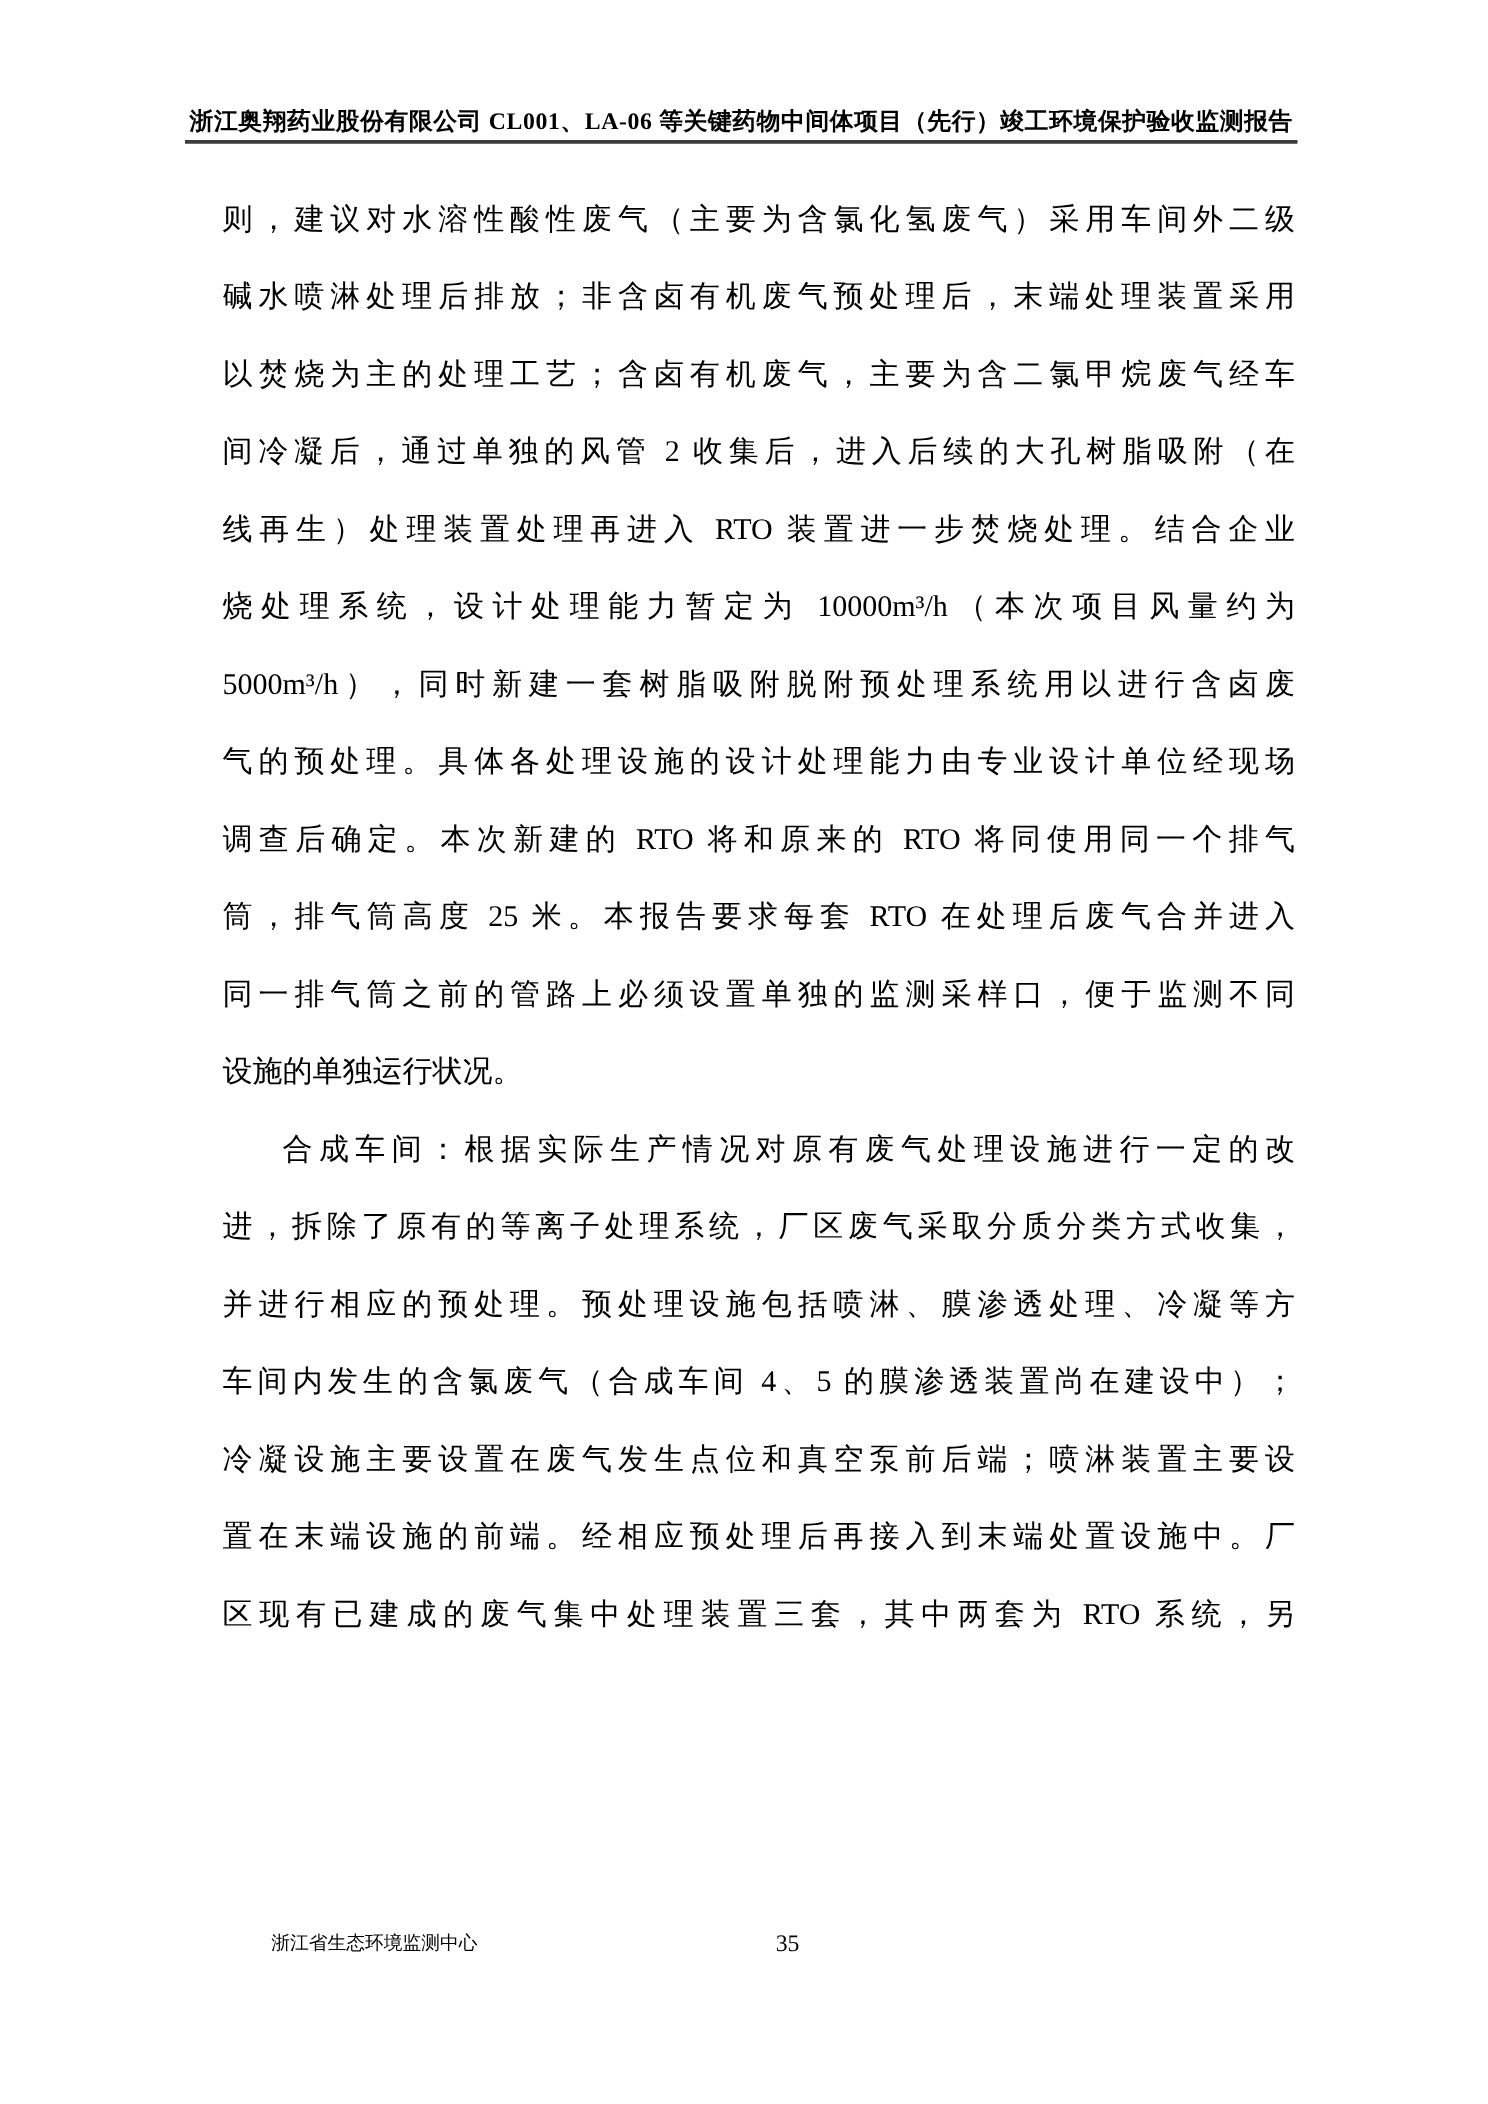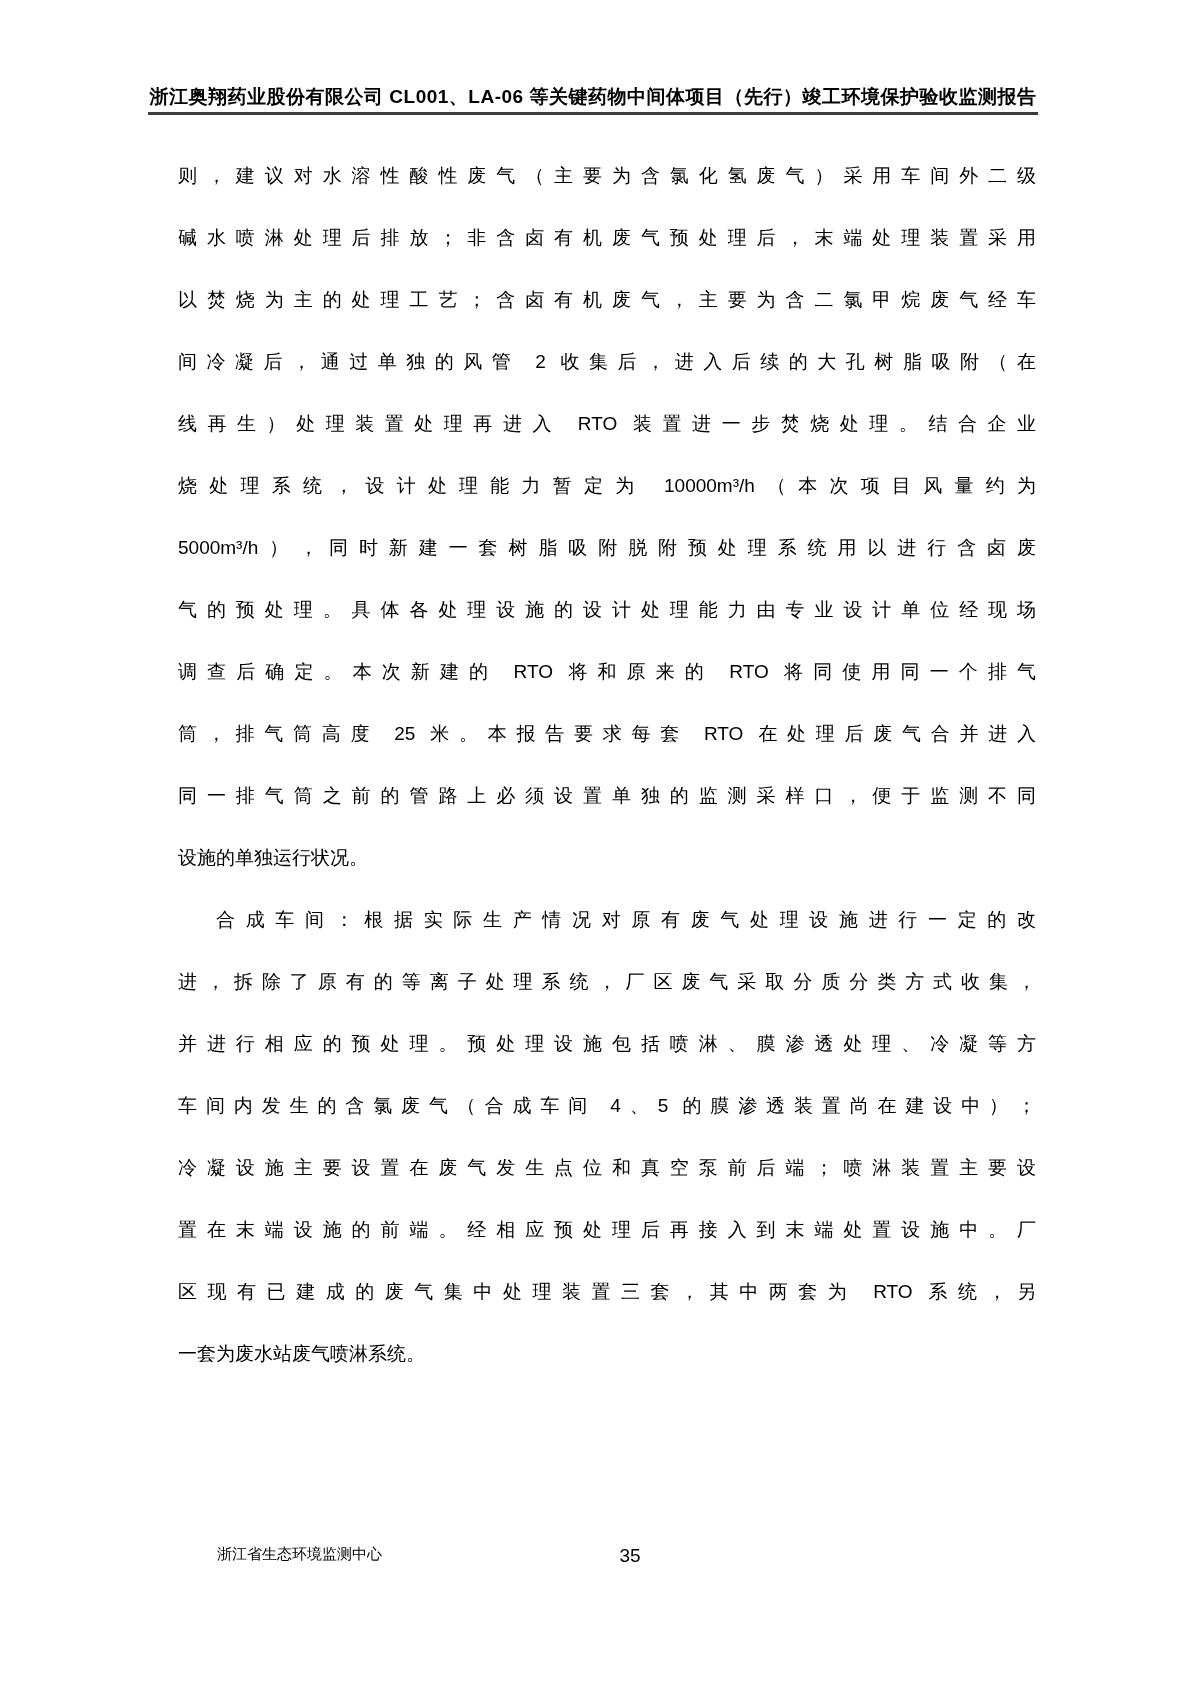--- a/index.html
+++ b/index.html
@@ -2,21 +2,21 @@
 <html><head>
 <meta charset="utf-8">
 <style>
   * { margin: 0; padding: 0; box-sizing: border-box; }
   html, body { background: #ffffff; }
   .page {
     position: relative;
     width: 1190px;
     height: 1683px;
     background: #ffffff;
-    font-family: Liberation Sans, sans-serif;
+    font-family: Liberation Serif, serif;
     color: #000000;
     overflow: hidden;
   }
   
   .header-title {
     position: absolute;
     top: 84px;
     left: 148px;
     width: 890px;
     text-align: center;
@@ -32,21 +32,21 @@
     width: 890px;
     height: 3px;
     background: #3c3c3c;
   }
   
   .doc-body {
     position: absolute;
     top: 145px;
     left: 178px;
     width: 858px;
-    font-size: 19px;
+    font-size: 24px;
     overflow: hidden;
   }
   .line {
     height: 62px;
     line-height: 62px;
     text-align: justify;
     text-align-last: justify;
     overflow: hidden;
   }
   .line.last {
@@ -94,20 +94,19 @@
       <div class="line">筒，排气筒高度 25 米。本报告要求每套 RTO 在处理后废气合并进入</div>
       <div class="line">同一排气筒之前的管路上必须设置单独的监测采样口，便于监测不同</div>
       <div class="line last">设施的单独运行状况。</div>
       <div class="line indent">合成车间：根据实际生产情况对原有废气处理设施进行一定的改</div>
       <div class="line">进，拆除了原有的等离子处理系统，厂区废气采取分质分类方式收集，</div>
       <div class="line">并进行相应的预处理。预处理设施包括喷淋、膜渗透处理、冷凝等方</div>
       <div class="line">车间内发生的含氯废气（合成车间 4、5 的膜渗透装置尚在建设中）；</div>
       <div class="line">冷凝设施主要设置在废气发生点位和真空泵前后端；喷淋装置主要设</div>
       <div class="line">置在末端设施的前端。经相应预处理后再接入到末端处置设施中。厂</div>
       <div class="line">区现有已建成的废气集中处理装置三套，其中两套为 RTO 系统，另</div>
-      <div class="line last">一套为废水站废气喷淋系统。</div>
     </div>
 
   <div class="footer-org">浙江省生态环境监测中心</div>
 
   <div class="footer-page">35</div>
 
 </div>
 
 </body></html>

